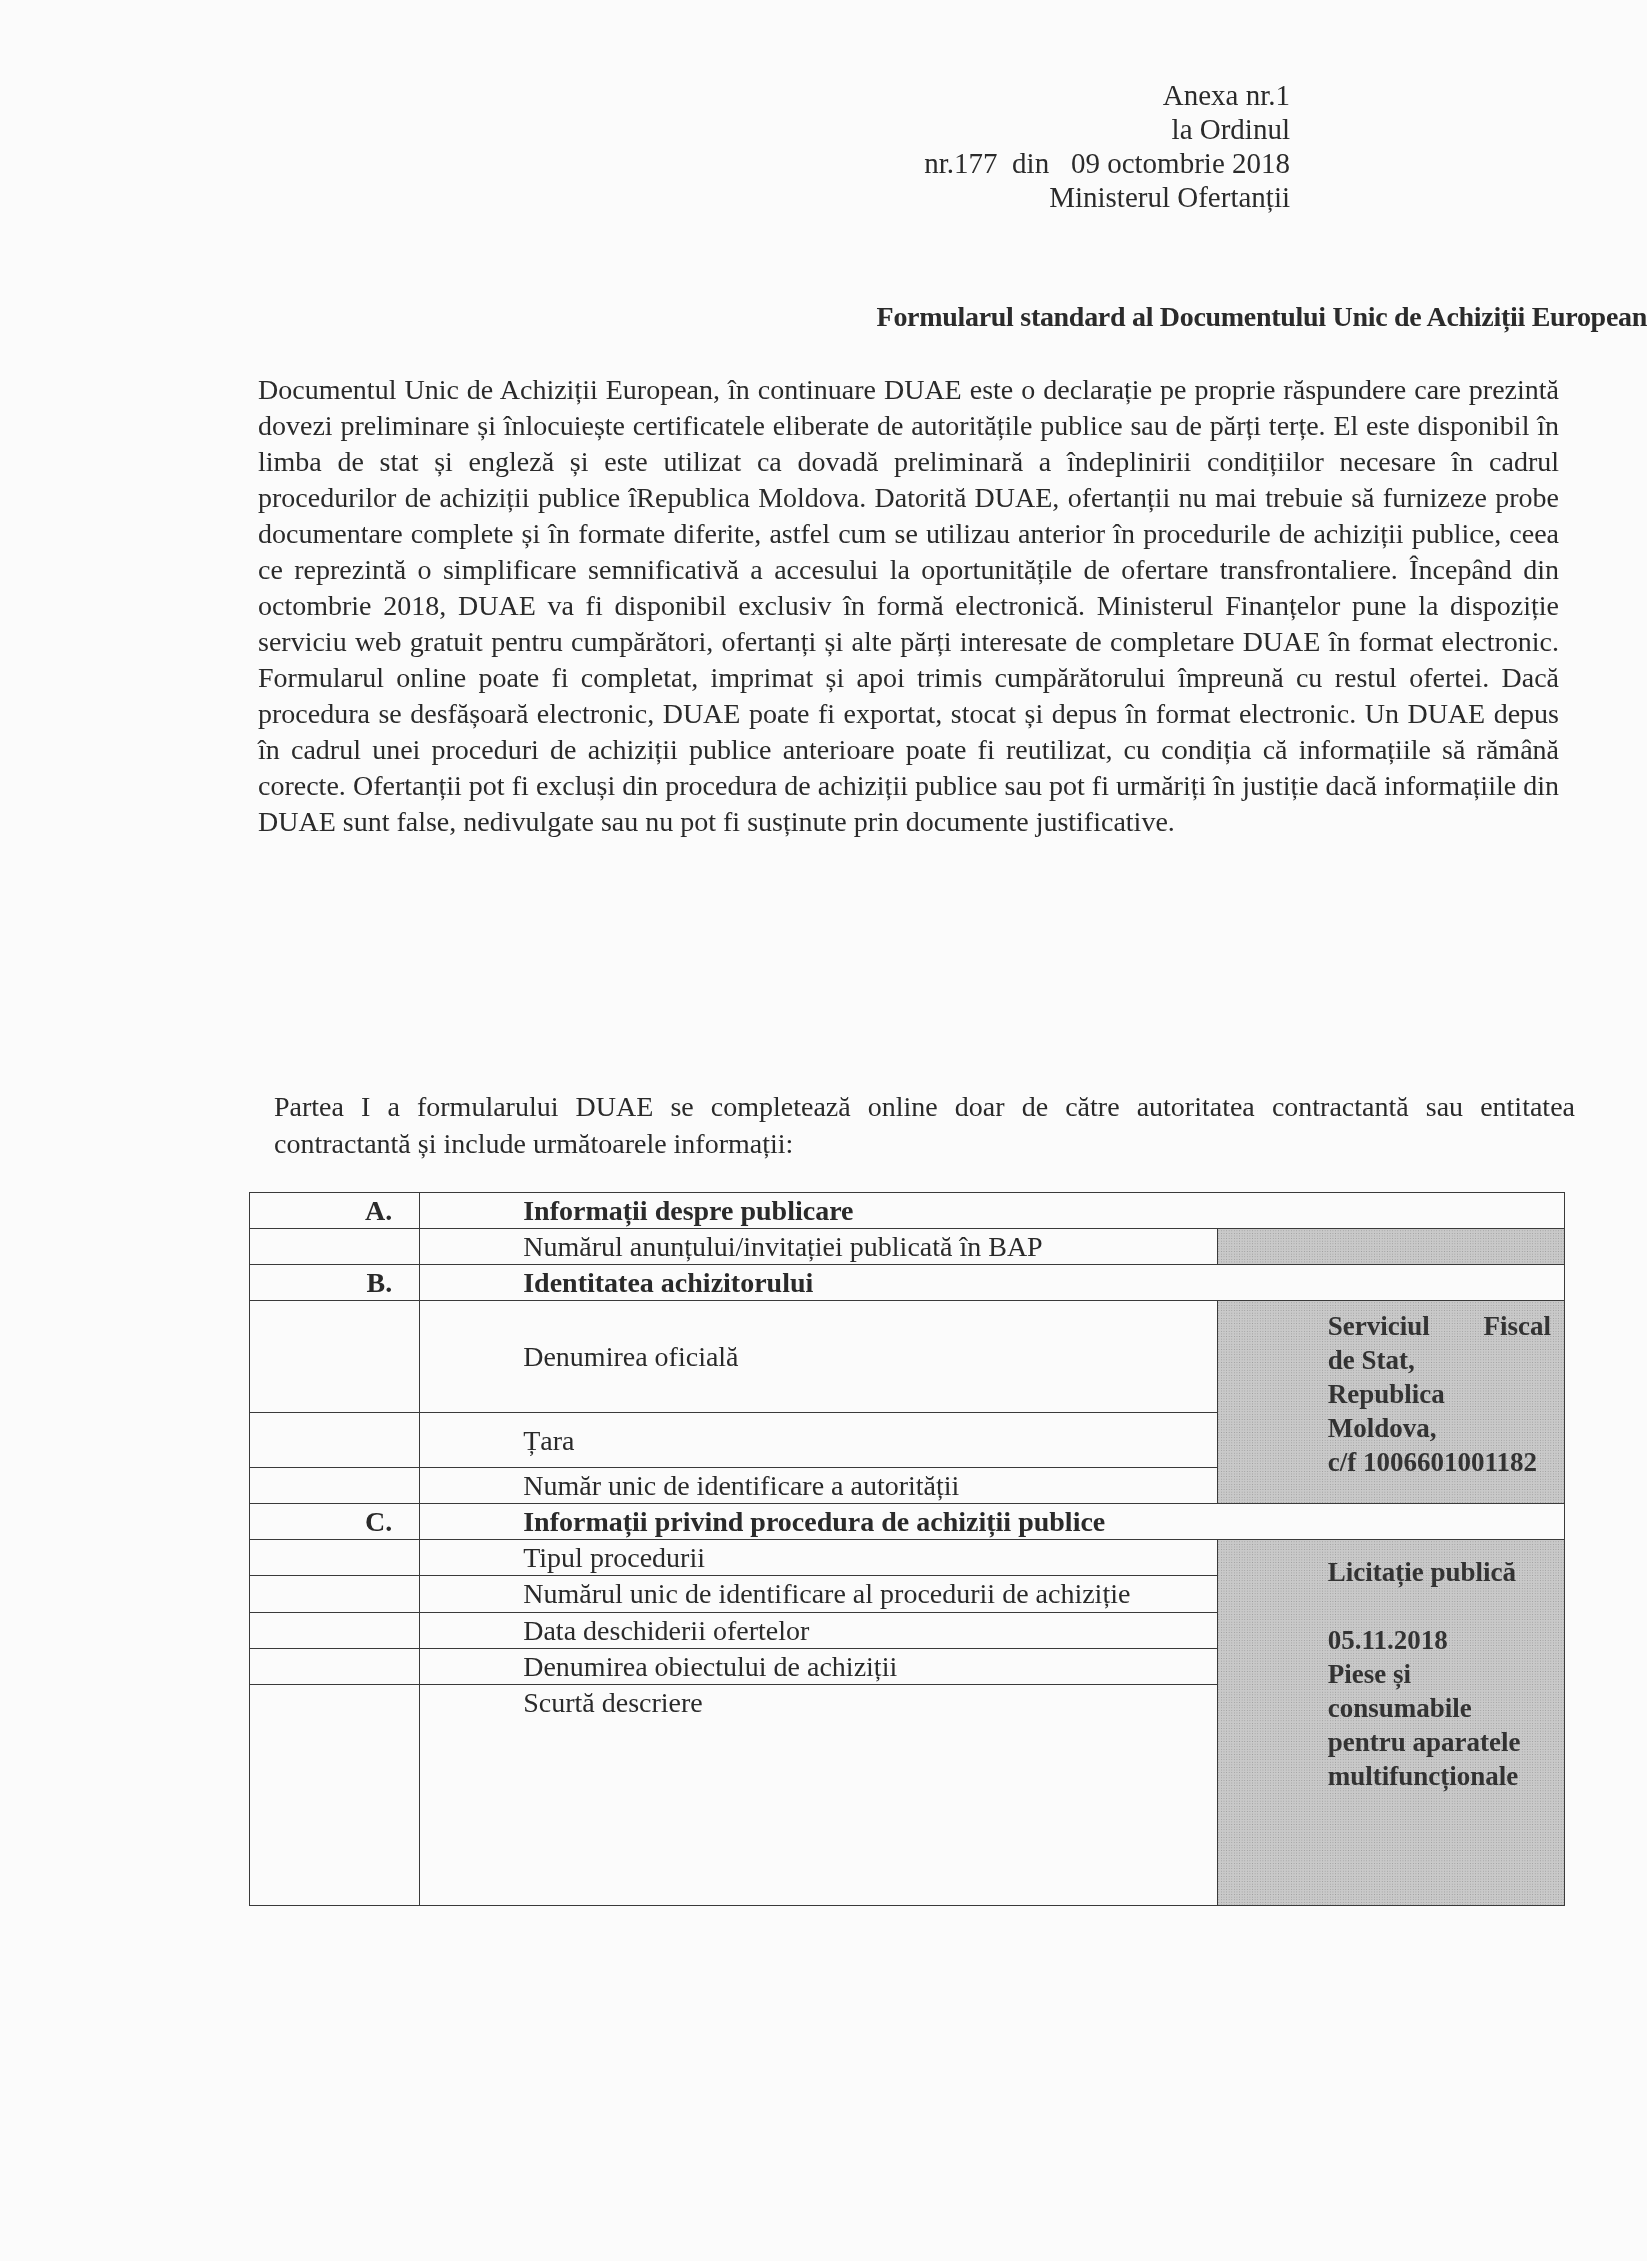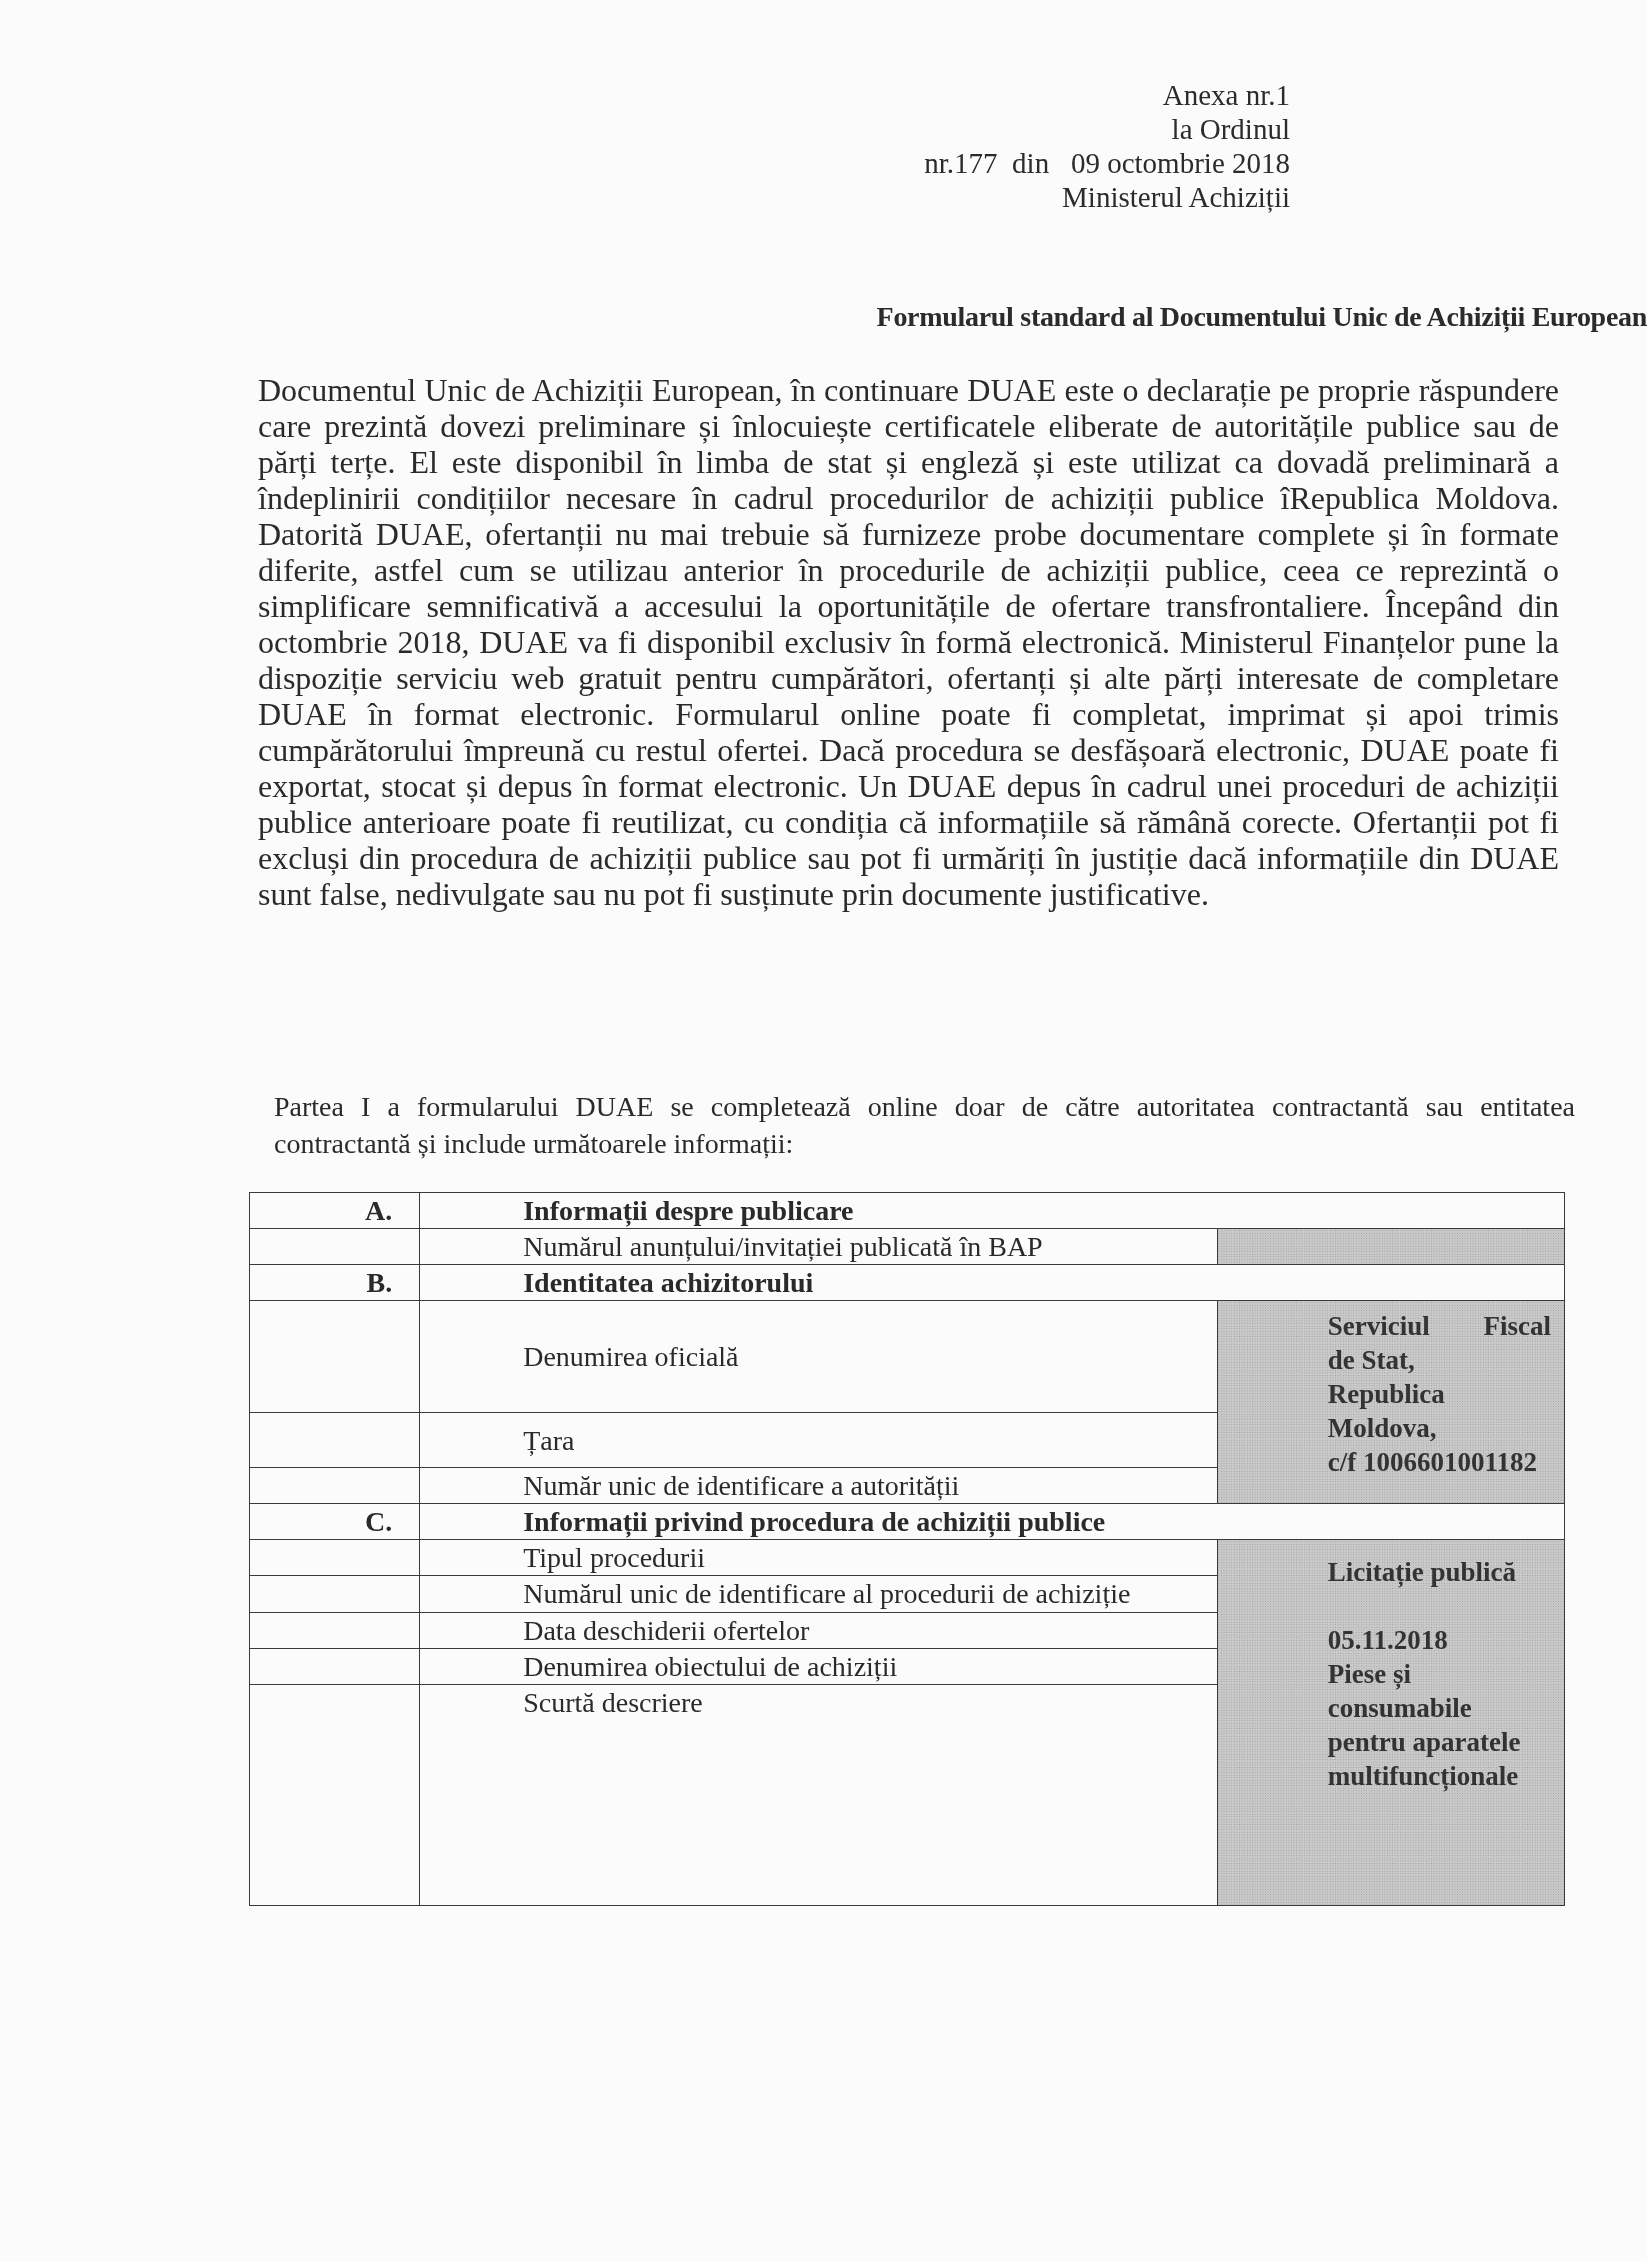--- a/index.html
+++ b/index.html
@@ -43,21 +43,21 @@
       font-size: 28px;
       letter-spacing: -0.3px;
       color: #2b2b2b;
     }
 
     .intro {
       position: absolute;
       left: 258px;
       width: 1301px;
       top: 372px;
-      font-size: 32px;
+      font-size: 28px;
       line-height: 36px;
       text-align: justify;
       color: #2a2a2a;
     }
 
     .part-heading {
       position: absolute;
       left: 258px;
       width: 1305px;
       top: 964px;
@@ -139,21 +139,21 @@
   </style>
 </head>
 <body>
 
 <div class="page">
 
   <div class="annex">
     <div>Anexa nr.1</div>
     <div>la Ordinul</div>
     <div>nr.177  din   09 octombrie 2018</div>
-    <div>Ministerul Achiziții</div>
+    <div>Ministerul Ofertanții</div>
   </div>
 
   <div class="title">Formularul standard al Documentului Unic de Achiziții European</div>
 
   <p class="intro" style="margin:0">Documentul Unic de Achiziții European, în continuare DUAE este o declarație pe proprie răspundere care prezintă dovezi preliminare și înlocuiește certificatele eliberate de autoritățile publice sau de părți terțe. El este disponibil în limba de stat și engleză și este utilizat ca dovadă preliminară a îndeplinirii condițiilor necesare în cadrul procedurilor de achiziții publice îRepublica Moldova. Datorită DUAE, ofertanții nu mai trebuie să furnizeze probe documentare complete și în formate diferite, astfel cum se utilizau anterior în procedurile de achiziții publice, ceea ce reprezintă o simplificare semnificativă a accesului la oportunitățile de ofertare transfrontaliere. Începând din octombrie 2018, DUAE va fi disponibil exclusiv în formă electronică. Ministerul Finanțelor pune la dispoziție serviciu web gratuit pentru cumpărători, ofertanți și alte părți interesate de completare DUAE în format electronic. Formularul online poate fi completat, imprimat și apoi trimis cumpărătorului împreună cu restul ofertei. Dacă procedura se desfășoară electronic, DUAE poate fi exportat, stocat și depus în format electronic. Un DUAE depus în cadrul unei proceduri de achiziții publice anterioare poate fi reutilizat, cu condiția că informațiile să rămână corecte. Ofertanții pot fi excluși din procedura de achiziții publice sau pot fi urmăriți în justiție dacă informațiile din DUAE sunt false, nedivulgate sau nu pot fi susținute prin documente justificative.</p>
 
 
   <p class="part-intro" style="margin:16px">Partea I a formularului DUAE se completează online doar de către autoritatea contractantă sau entitatea contractantă și include următoarele informații:</p>
 
   <table class="form-table">

